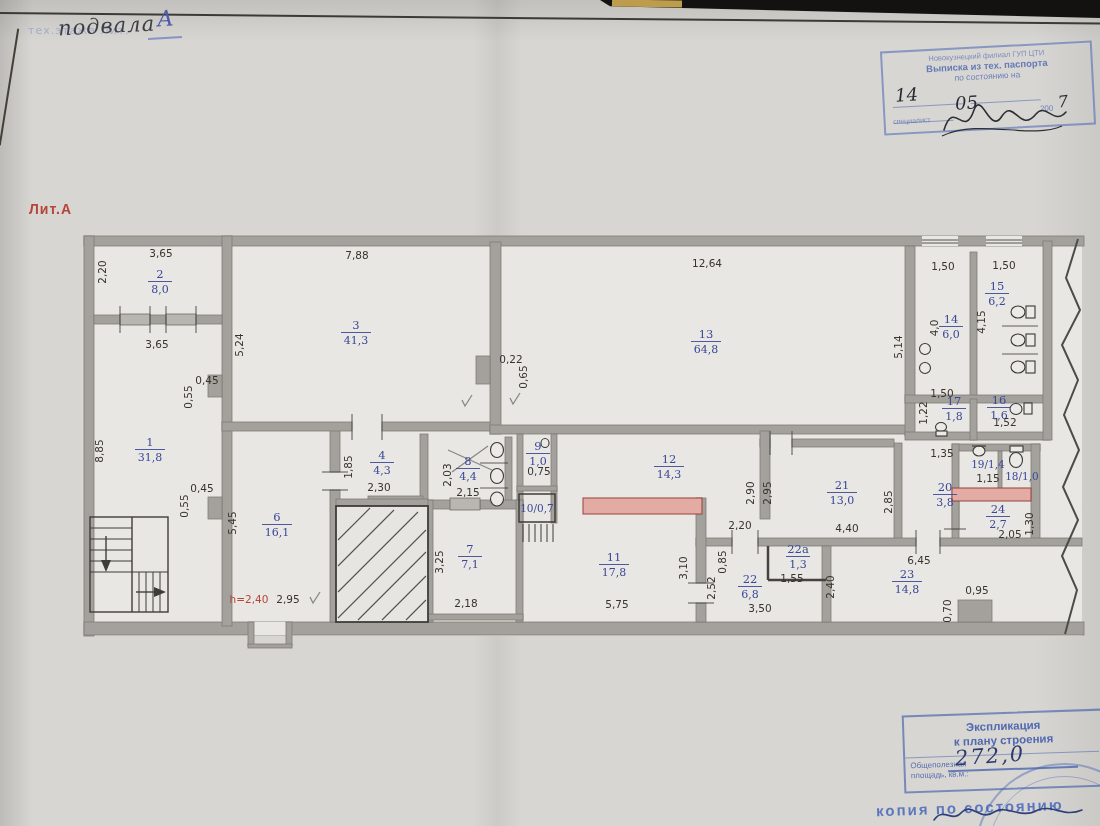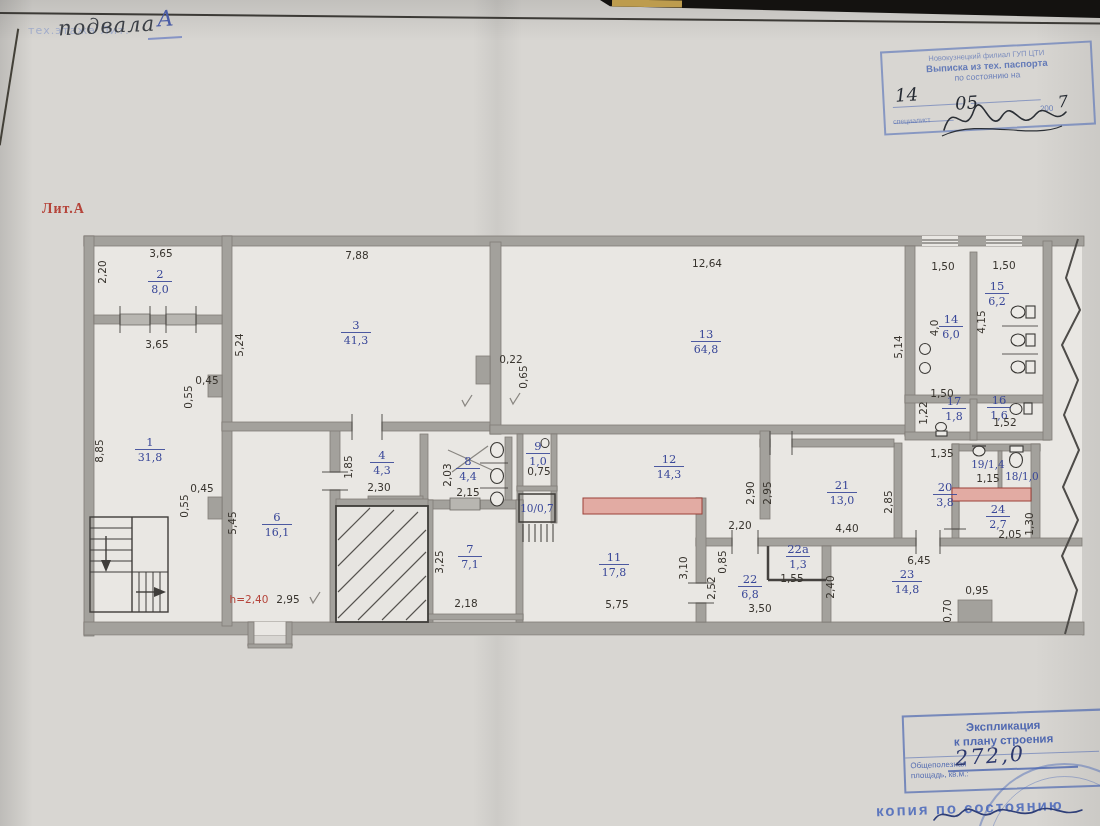--- a/index.html
+++ b/index.html
@@ -19,21 +19,21 @@
     background:#141210;clip-path:polygon(0 0,100% 0,100% 100%,2% 35%);}
   #desk-item{left:612px;top:0;width:70px;height:7px;background:#bd9c4e;transform:rotate(1deg);}
   #frame-line{left:-4px;top:12px;width:1110px;height:2px;background:#3c3a36;transform:rotate(0.55deg);transform-origin:left top;}
   #edge-line-left{left:8px;top:28px;width:2px;height:118px;background:#434038;transform:rotate(9deg);}
   
   .handwritten{font-family:"DejaVu Serif", serif;font-style:italic;color:#33373f;}
   #hw-title{left:58px;top:14px;font-size:21px;transform:rotate(-3deg);letter-spacing:1px;color:#3c4046;}
   #stamp-faded{left:28px;top:24px;font-size:11px;color:rgba(95,125,200,.42);letter-spacing:1px;}
   #hw-letter{left:157px;top:6px;font-size:22px;color:#4a5ca6;transform:rotate(-4deg);}
   #hw-letter-line{left:148px;top:37px;width:34px;height:2px;background:rgba(80,105,190,.6);transform:rotate(-3deg);}
-  #litera{left:42px;top:201px;color:#b5443a;font-weight:bold;font-size:14px;letter-spacing:1px;font-family:Liberation Serif, serif;}
+  #litera{left:29px;top:201px;color:#b5443a;font-weight:bold;font-size:14px;letter-spacing:1px;font-family:Liberation Sans, sans-serif;}
   #top-stamp{left:882px;top:46px;width:208px;height:80px;border:2px solid rgba(70,100,180,.55);
     transform:rotate(-3deg);font-family:"Liberation Sans",sans-serif;}
   #top-stamp .l1{font-size:7.5px;text-align:center;margin-top:3px;color:rgba(62,92,175,.6);}
   #top-stamp .l2{font-size:9.5px;font-weight:bold;text-align:center;color:rgba(62,92,175,.75);}
   #top-stamp .l3{font-size:8.5px;text-align:center;color:rgba(62,92,175,.7);}
   .hwdigit{font-family:"DejaVu Serif",serif;font-style:italic;color:#262b33;}
   #hw-day{left:895px;top:84px;font-size:18px;transform:rotate(-4deg);}
   #hw-month{left:955px;top:92px;font-size:18px;transform:rotate(-4deg);}
   #hw-yearpre{left:1040px;top:104px;font-size:8px;color:rgba(62,92,175,.7);transform:rotate(-3deg);font-family:"Liberation Sans",sans-serif;}
   #hw-year{left:1058px;top:92px;font-size:16px;transform:rotate(-6deg);}

